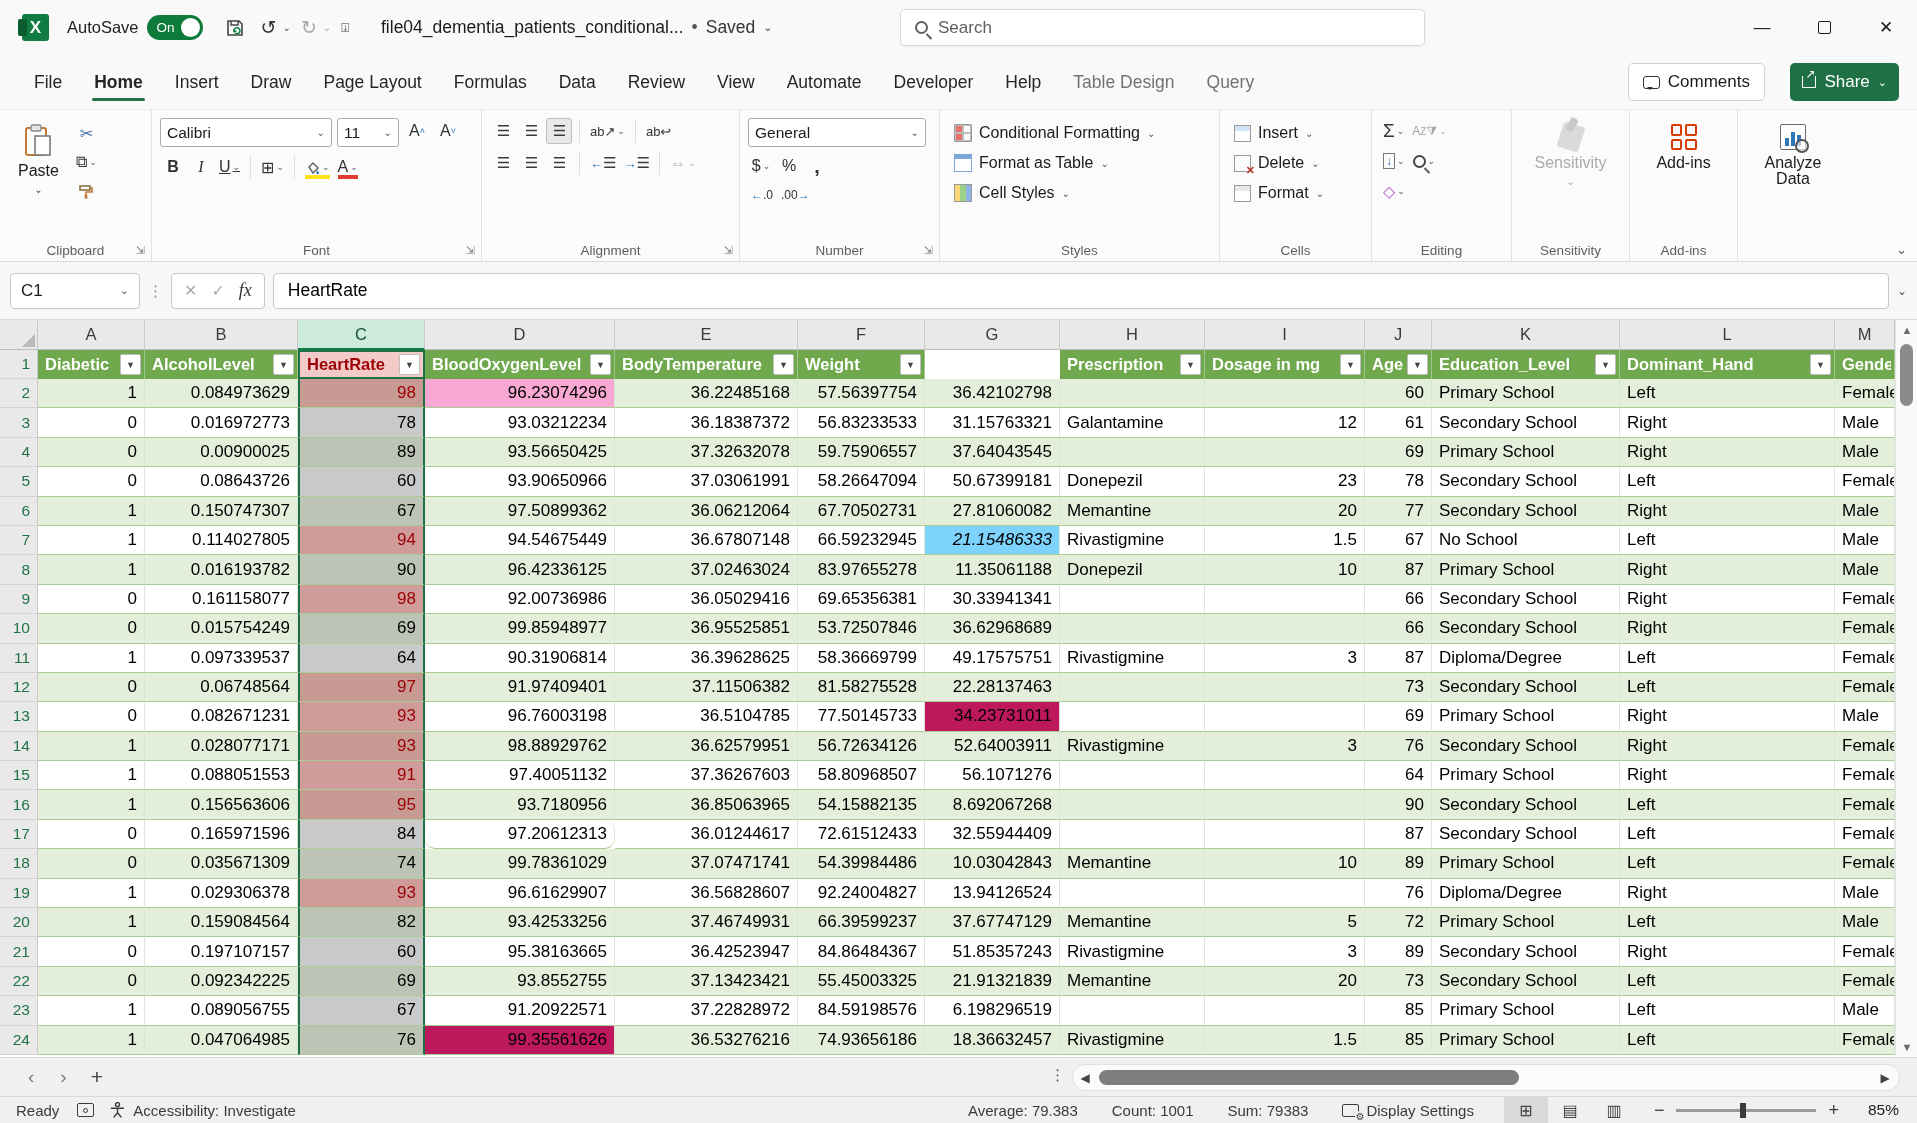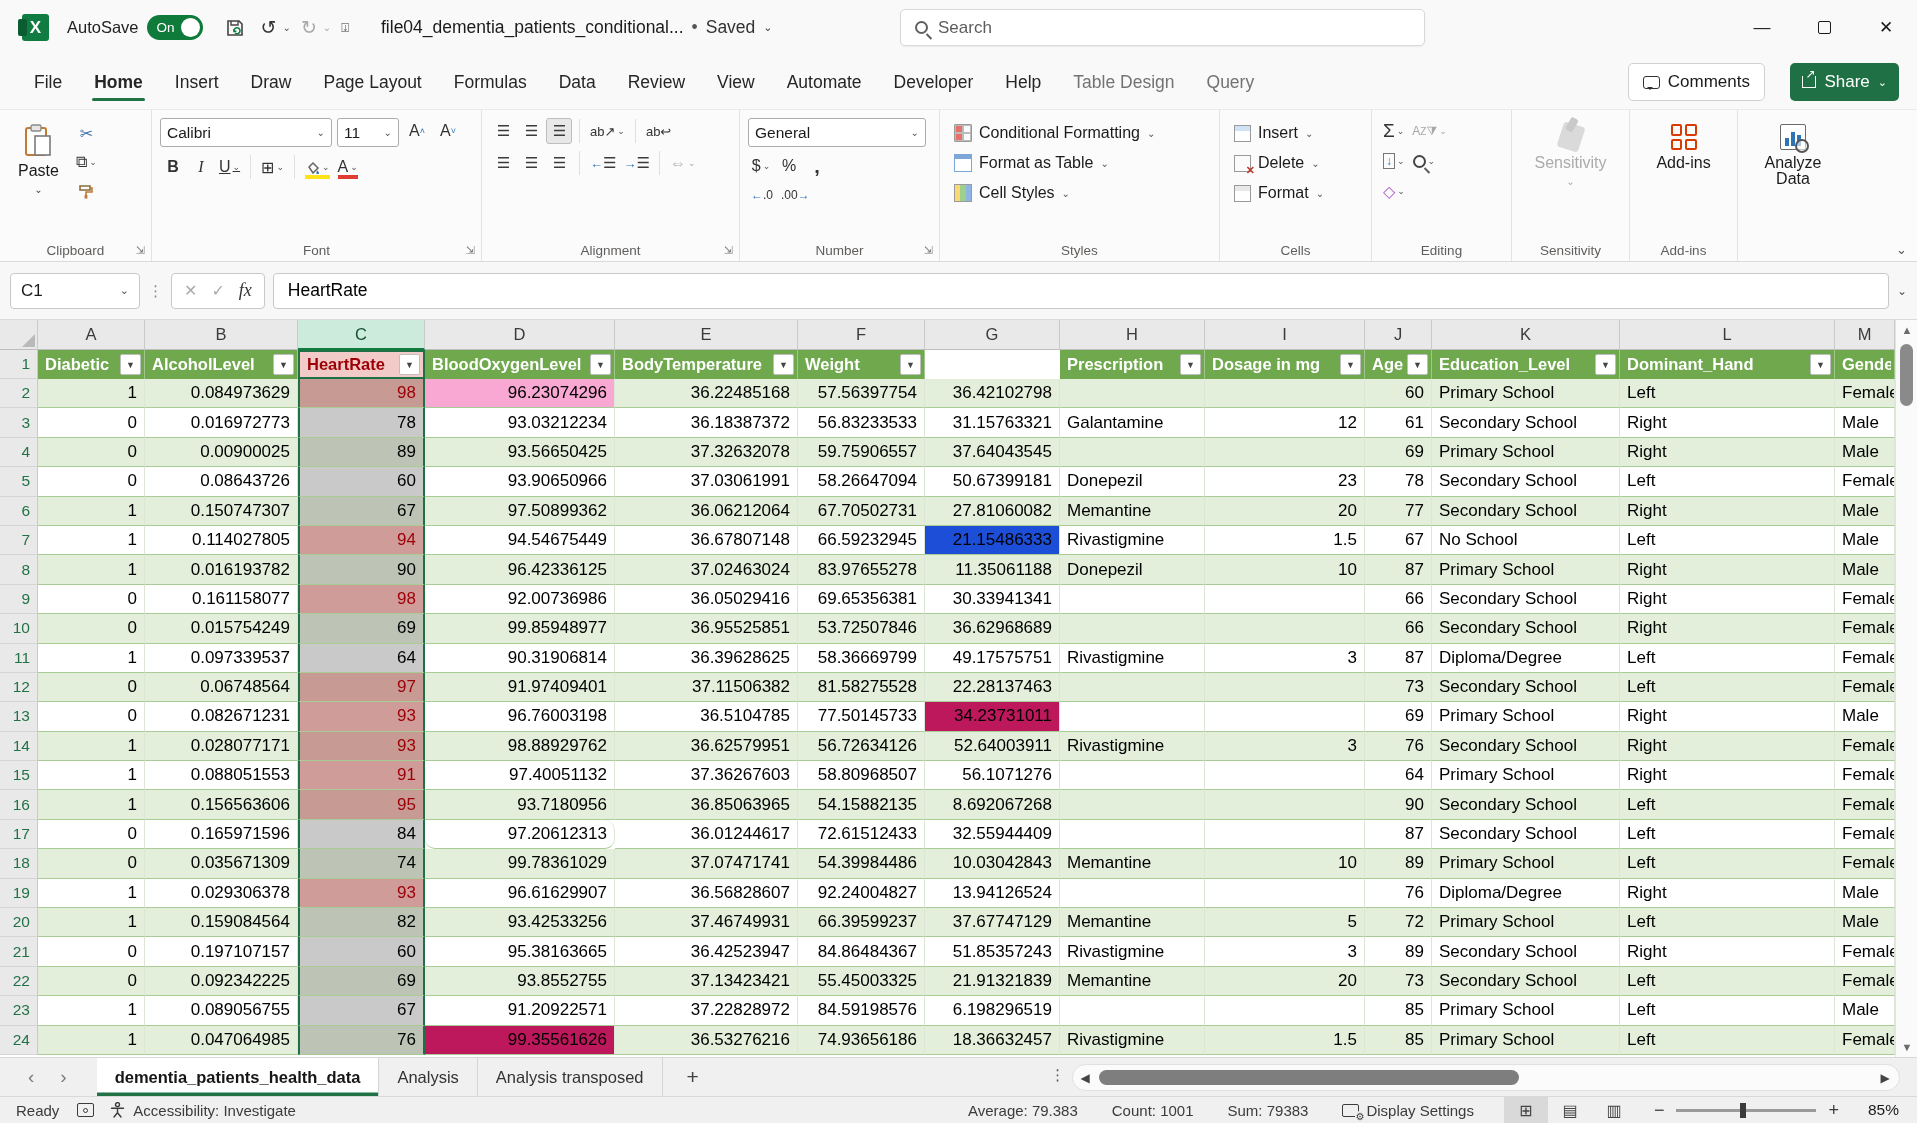--- a/index.html
+++ b/index.html
@@ -627,21 +627,21 @@
         <div class="cell txt" style="width: 60px; flex-shrink: 0; background: rgb(227, 239, 219);">Male</div>
       </div>
       <div class="grow" style="height: 29.4px;">
         <div class="rowhead">7</div>
         <div class="cell num" style="width: 107px; flex-shrink: 0; background: rgb(255, 255, 255);">1</div>
         <div class="cell num" style="width: 153px; flex-shrink: 0; background: rgb(255, 255, 255);">0.114027805</div>
         <div class="cell num" style="width: 127px; flex-shrink: 0; background: rgb(208, 156, 153); color: rgb(156, 0, 6); border-left: 2px solid rgb(30, 113, 69); border-right: 2px solid rgb(30, 113, 69);">94</div>
         <div class="cell num" style="width: 190px; flex-shrink: 0; background: rgb(255, 255, 255);">94.54675449</div>
         <div class="cell num" style="width: 183px; flex-shrink: 0; background: rgb(255, 255, 255);">36.67807148</div>
         <div class="cell num" style="width: 127px; flex-shrink: 0; background: rgb(255, 255, 255);">66.59232945</div>
-        <div class="cell num" style="width: 135px; flex-shrink: 0; background: #1d4ed8;">21.15486333</div>
+        <div class="cell num" style="width: 135px; flex-shrink: 0; background: #7dd3fc; font-style: italic;">21.15486333</div>
         <div class="cell txt" style="width: 145px; flex-shrink: 0; background: rgb(255, 255, 255);">Rivastigmine</div>
         <div class="cell num" style="width: 160px; flex-shrink: 0; background: rgb(255, 255, 255);">1.5</div>
         <div class="cell num" style="width: 67px; flex-shrink: 0; background: rgb(255, 255, 255);">67</div>
         <div class="cell txt" style="width: 188px; flex-shrink: 0; background: rgb(255, 255, 255);">No School</div>
         <div class="cell txt" style="width: 215px; flex-shrink: 0; background: rgb(255, 255, 255);">Left</div>
         <div class="cell txt" style="width: 60px; flex-shrink: 0; background: rgb(255, 255, 255);">Male</div>
       </div>
       <div class="grow" style="height: 29.4px;">
         <div class="rowhead">8</div>
         <div class="cell num" style="width: 107px; flex-shrink: 0; background: rgb(227, 239, 219);">1</div>
@@ -920,25 +920,20 @@
     <span class="arr" style="top:0;">▲</span>
     <span class="thumb"></span>
     <span class="arr" style="bottom:0;">▼</span>
   </div>
 
   <div class="sheetbar">
     <div class="navarrows">
       <span>‹</span>
       <span>›</span>
     </div>
-    <div class="stabs" id="sheettabs">
-        <div class="stab active">dementia_patients_health_data</div>
-        <div class="stab">Analysis</div>
-        <div class="stab">Analysis transposed</div>
-      </div>
     <span class="newsheet">+</span>
     <span class="sheet-dots">⋮</span>
     <div class="hscroll">
       <span class="harr">◀</span>
       <span class="hthumb"></span>
       <span class="harr right">▶</span>
     </div>
   </div>
 
   <div class="statusbar">

